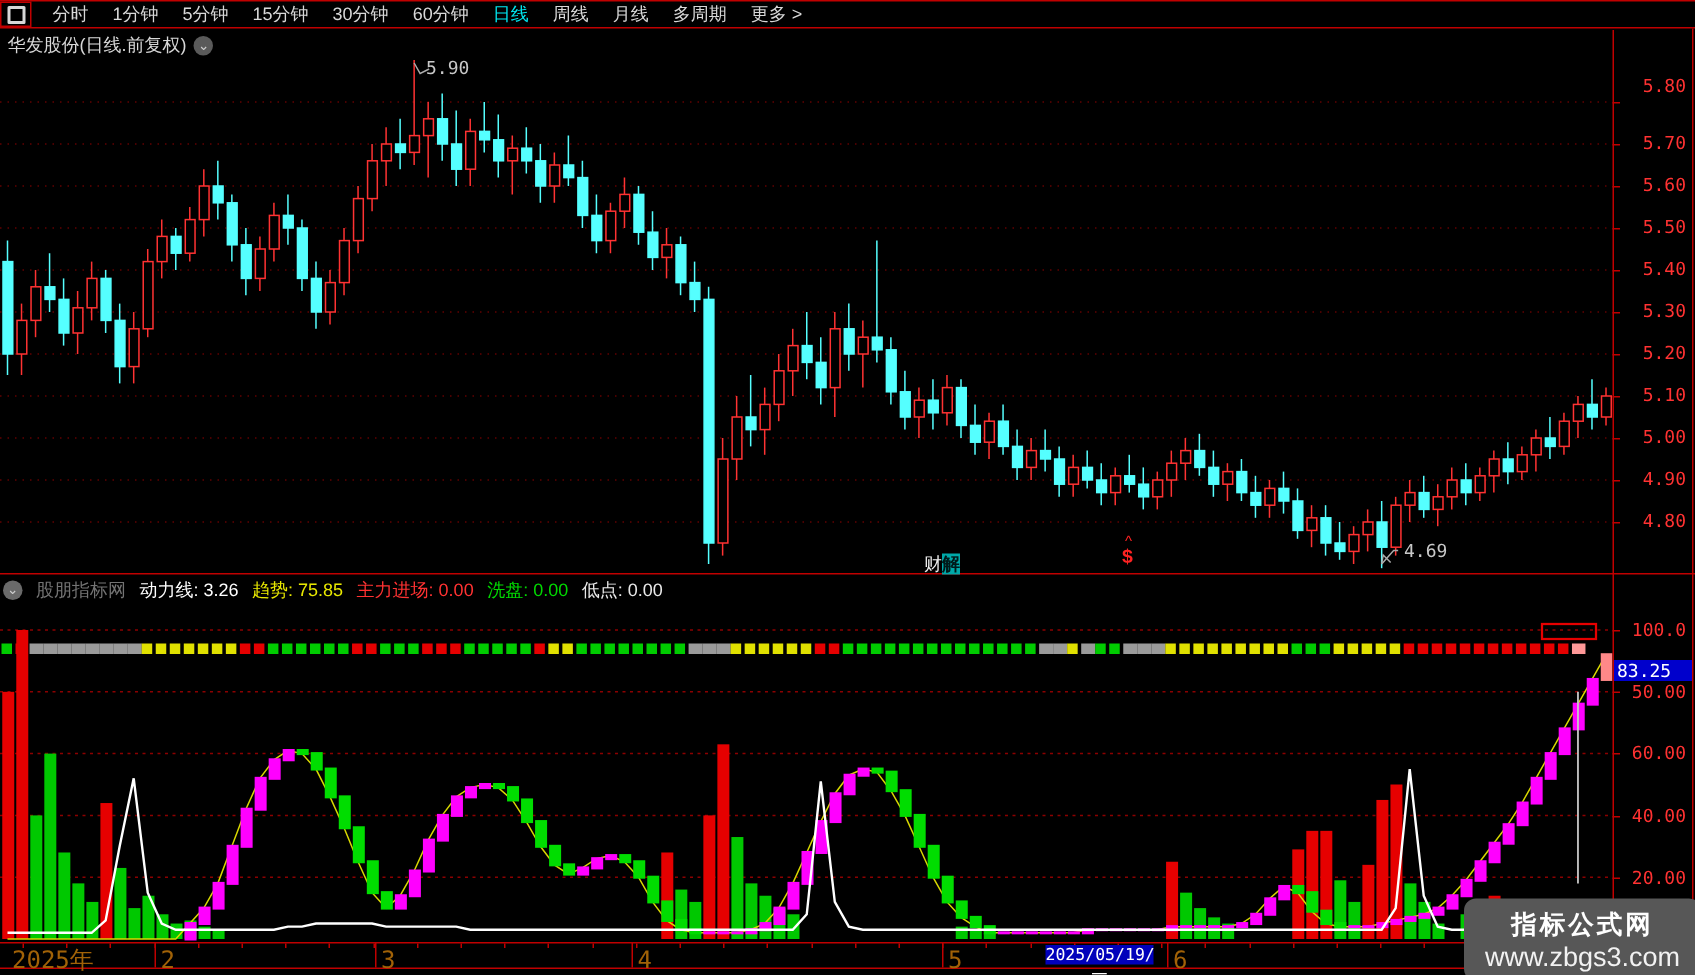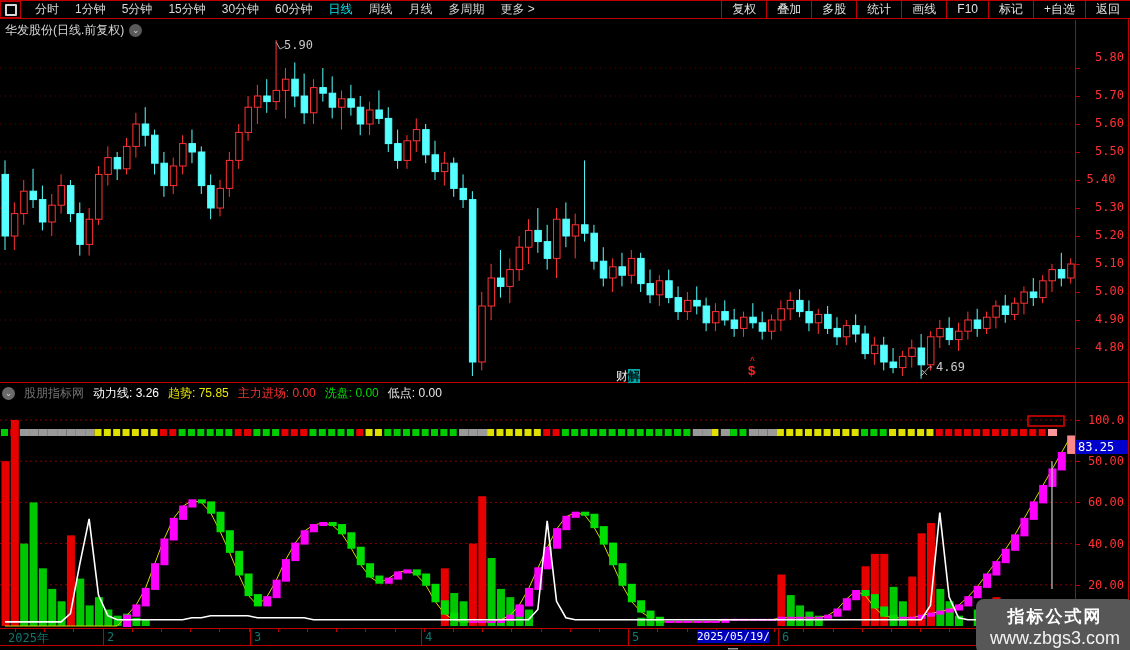--- a/index.html
+++ b/index.html
@@ -27,21 +27,21 @@
   .axis-label{position:absolute;left:1078px;width:46px;text-align:right;color:#ff3232;
               font-family:"DejaVu Sans Mono",monospace;font-size:12px;z-index:5;}
   .tick{position:absolute;background:#c00000;z-index:5;}
   .hline{position:absolute;left:0;width:1130px;border-top:1px solid #c00000;z-index:6;}
   .vline{position:absolute;border-left:1px solid #c00000;z-index:6;}
   
   .ind-header{position:absolute;left:2px;top:385px;height:16px;display:flex;align-items:center;gap:9px;z-index:20;}
   .ind-header .circle-chevron{background:#6a6a6a;}
   .ind-item{font-size:12px;white-space:nowrap;}
   
-  .x-label{position:absolute;color:#0f766e;font-size:12px;font-family:"DejaVu Sans Mono",monospace;z-index:8;}
+  .x-label{position:absolute;color:#a16207;font-size:16px;font-family:"DejaVu Sans Mono",monospace;z-index:8;}
   .date-box{position:absolute;left:697px;top:630px;width:72px;height:13px;background:#0000bb;
             color:#ffffff;font-size:11px;line-height:13px;text-align:center;
             font-family:"DejaVu Sans Mono",monospace;z-index:9;}
   .val-box{position:absolute;left:1076px;top:440px;width:52px;height:14px;background:#0000cc;
            color:#ffffff;font-size:12px;line-height:14px;padding-left:2px;box-sizing:border-box;
            font-family:"DejaVu Sans Mono",monospace;z-index:9;}
   
   .anno{position:absolute;color:#c8c8c8;font-size:12px;font-family:"DejaVu Sans Mono",monospace;z-index:15;}
   .cj{position:absolute;left:616px;top:369px;display:flex;z-index:15;font-size:12px;line-height:14px;}
   .cj .c1{color:#f0f0f0;}
@@ -68,31 +68,20 @@
         <span class="tb-item">1分钟</span>
         <span class="tb-item">5分钟</span>
         <span class="tb-item">15分钟</span>
         <span class="tb-item">30分钟</span>
         <span class="tb-item">60分钟</span>
         <span class="tb-item active">日线</span>
         <span class="tb-item">周线</span>
         <span class="tb-item">月线</span>
         <span class="tb-item">多周期</span>
         <span class="tb-item">更多 &gt;</span>
-      </div>
-    <div class="tb-right" id="tb-right">
-        <span class="tb-btn">复权</span>
-        <span class="tb-btn">叠加</span>
-        <span class="tb-btn">多股</span>
-        <span class="tb-btn">统计</span>
-        <span class="tb-btn">画线</span>
-        <span class="tb-btn">F10</span>
-        <span class="tb-btn">标记</span>
-        <span class="tb-btn">+自选</span>
-        <span class="tb-btn">返回</span>
       </div>
   </div>
 
   <div class="title-bar">
     <span class="title-text">华发股份(日线.前复权)</span>
     <span class="circle-chevron">⌄</span>
   </div>
 
   <svg class="layer" id="main-svg" width="1075" height="362" style="top:20px;">
       <g>
@@ -669,21 +658,21 @@
   </div>
 
 <div class="axis-label" style="top: 50px;">5.80</div>
     <div class="tick" style="left: 1075px; top: 68px; width: 5px; height: 1px;"></div>
     <div class="axis-label" style="top: 88px;">5.70</div>
     <div class="tick" style="left: 1075px; top: 96px; width: 5px; height: 1px;"></div>
     <div class="axis-label" style="top: 116px;">5.60</div>
     <div class="tick" style="left: 1075px; top: 124px; width: 5px; height: 1px;"></div>
     <div class="axis-label" style="top: 144px;">5.50</div>
     <div class="tick" style="left: 1075px; top: 152px; width: 5px; height: 1px;"></div>
-    <div class="axis-label" style="top: 172px; text-align: center;">5.40</div>
+    <div class="axis-label" style="top: 172px;">5.40</div>
     <div class="tick" style="left: 1075px; top: 180px; width: 5px; height: 1px;"></div>
     <div class="axis-label" style="top: 200px;">5.30</div>
     <div class="tick" style="left: 1075px; top: 208px; width: 5px; height: 1px;"></div>
     <div class="axis-label" style="top: 228px;">5.20</div>
     <div class="tick" style="left: 1075px; top: 236px; width: 5px; height: 1px;"></div>
     <div class="axis-label" style="top: 256px;">5.10</div>
     <div class="tick" style="left: 1075px; top: 264px; width: 5px; height: 1px;"></div>
     <div class="axis-label" style="top: 284px;">5.00</div>
     <div class="tick" style="left: 1075px; top: 292px; width: 5px; height: 1px;"></div>
     <div class="axis-label" style="top: 312px;">4.90</div>

